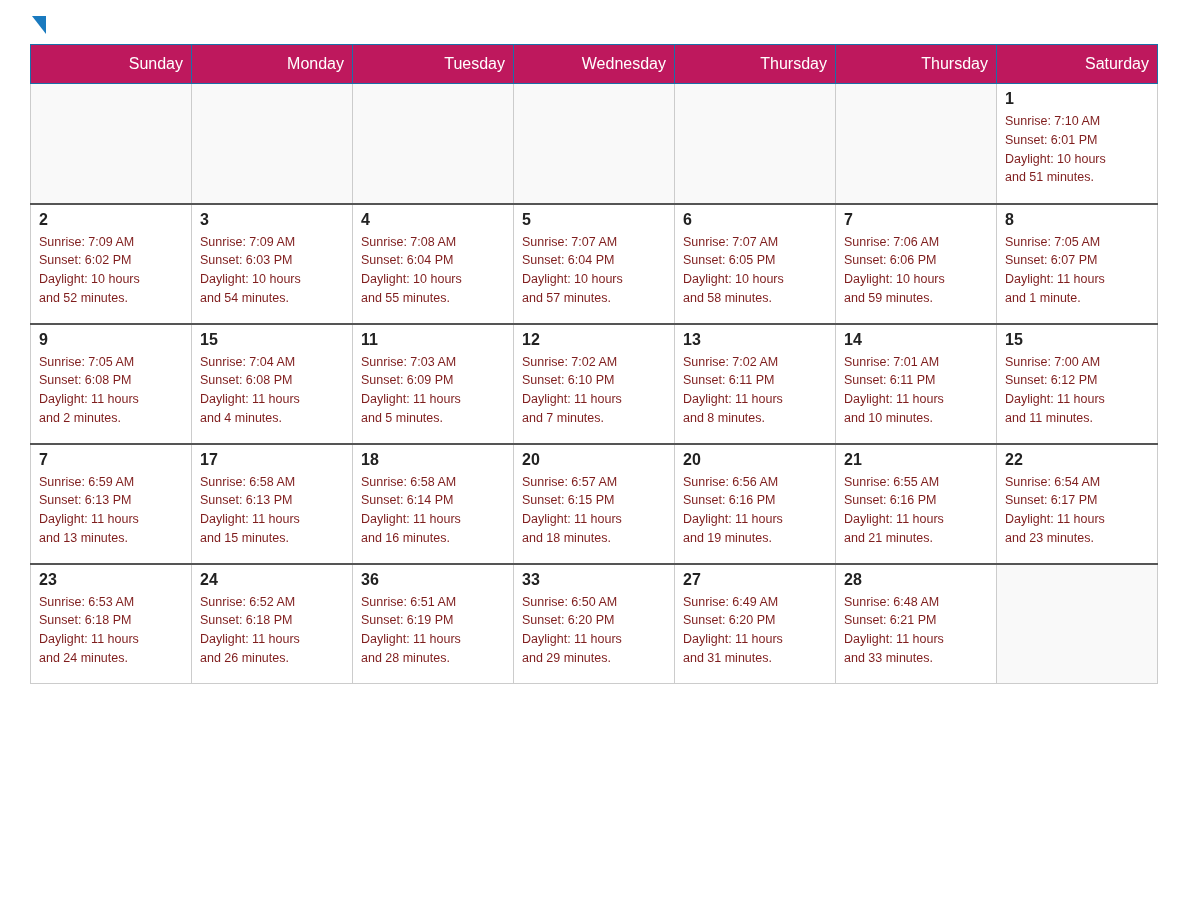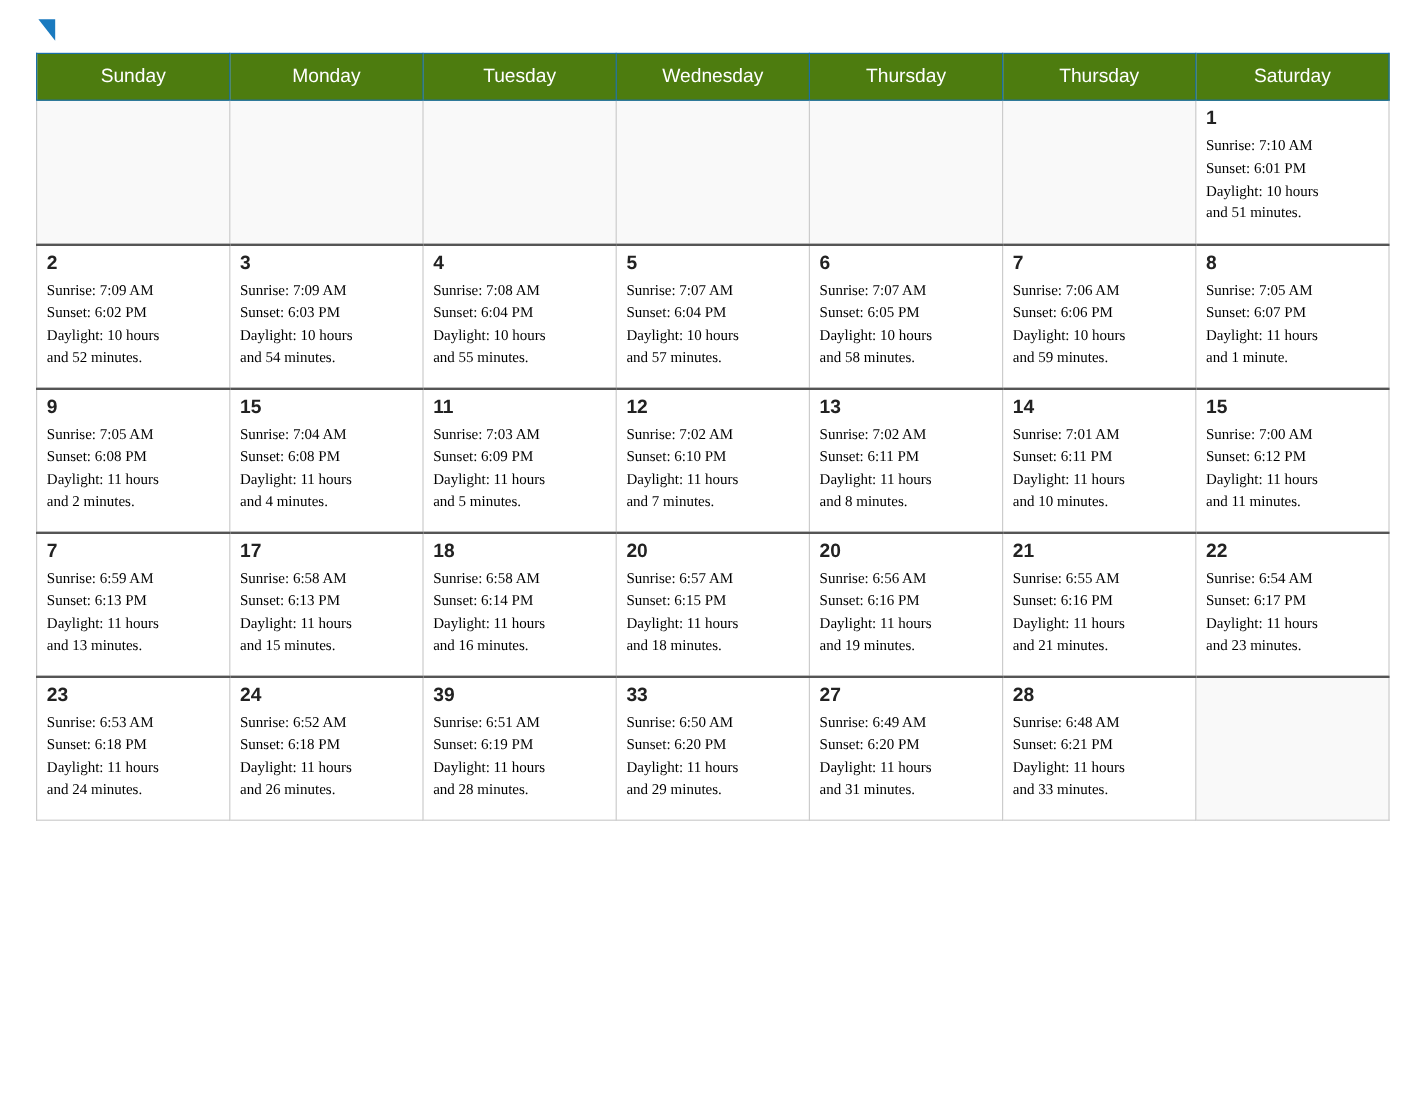--- a/index.html
+++ b/index.html
@@ -62,26 +62,26 @@
       font-size: 20px;
       color: #444;
       margin-top: 4px;
     }
     .calendar {
       width: 100%;
       border-collapse: collapse;
       margin-top: 10px;
     }
     .calendar th {
-      background-color: #4d7c0f;
+      background-color: #be185d;
       color: #fff;
       padding: 10px 8px;
       font-size: 16px;
       font-weight: normal;
-      text-align: center;
+      text-align: right;
       border: 1px solid #1a6fa8;
     }
     .calendar td {
       vertical-align: top;
       padding: 6px 8px;
       border: 1px solid #ccc;
       font-size: 13px;
       color: #333;
       width: 14.28%;
       min-height: 110px;
@@ -92,23 +92,22 @@
     }
     .day-num {
       font-size: 16px;
       font-weight: bold;
       color: #222;
       display: block;
       margin-bottom: 4px;
     }
     .day-info {
       font-size: 12.5px;
-      color: #000000;
+      color: #7f1d1d;
       line-height: 1.5;
-      font-family: Liberation Serif, serif;
     }
     .empty-cell {
       background: #f9f9f9;
     }
     .row-divider td {
       border-top: 2px solid #555;
     }
   </style>
 </head>
 <body>
@@ -247,21 +246,21 @@
       <tr class="row-divider">
         <td>
           <span class="day-num">23</span>
           <div class="day-info">Sunrise: 6:53 AM<br>Sunset: 6:18 PM<br>Daylight: 11 hours<br>and 24 minutes.</div>
         </td>
         <td>
           <span class="day-num">24</span>
           <div class="day-info">Sunrise: 6:52 AM<br>Sunset: 6:18 PM<br>Daylight: 11 hours<br>and 26 minutes.</div>
         </td>
         <td>
-          <span class="day-num">39</span>
+          <span class="day-num">36</span>
           <div class="day-info">Sunrise: 6:51 AM<br>Sunset: 6:19 PM<br>Daylight: 11 hours<br>and 28 minutes.</div>
         </td>
         <td>
           <span class="day-num">33</span>
           <div class="day-info">Sunrise: 6:50 AM<br>Sunset: 6:20 PM<br>Daylight: 11 hours<br>and 29 minutes.</div>
         </td>
         <td>
           <span class="day-num">27</span>
           <div class="day-info">Sunrise: 6:49 AM<br>Sunset: 6:20 PM<br>Daylight: 11 hours<br>and 31 minutes.</div>
         </td>

